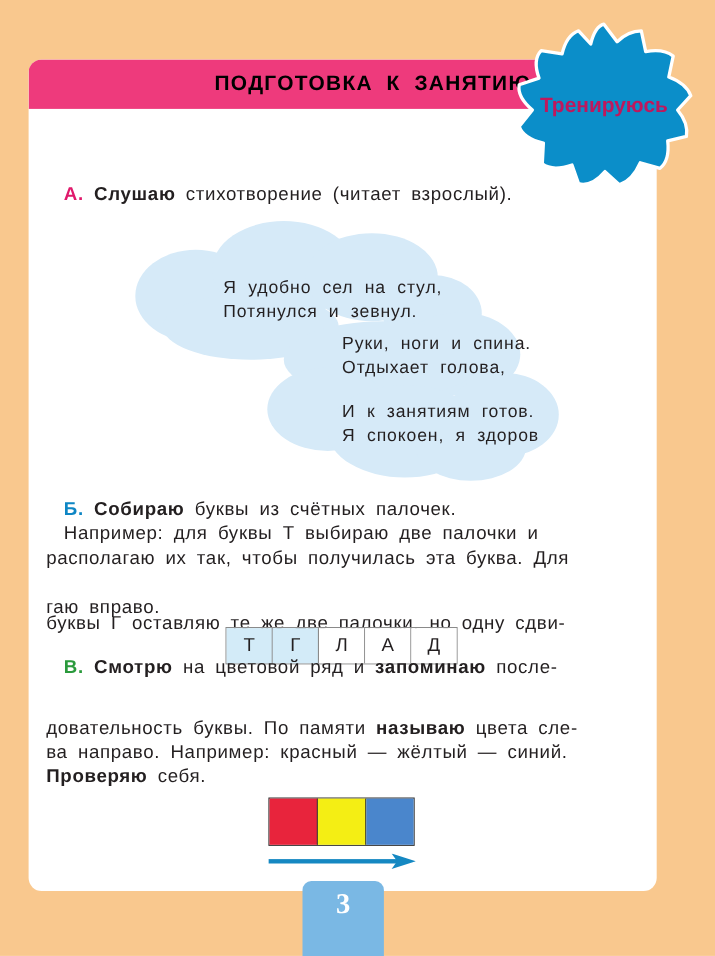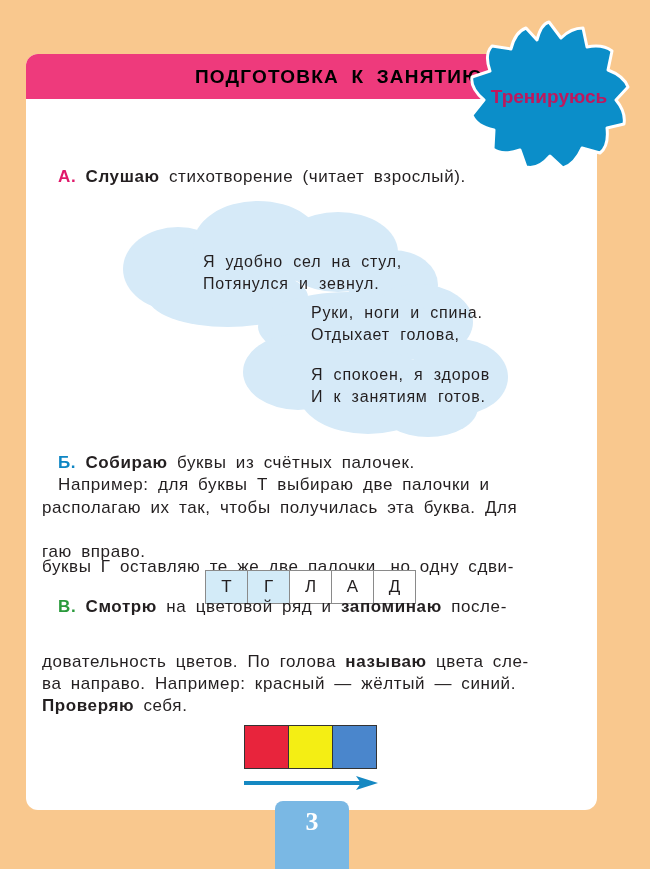--- a/index.html
+++ b/index.html
@@ -75,22 +75,22 @@
 
 <div class="poem" style="left:159px; top:251px;">
   <div>Я удобно сел на стул,</div>
   <div>Потянулся и зевнул.</div>
 </div>
 <div class="poem" style="left:267px; top:302px;">
   <div>Руки, ноги и спина.</div>
   <div>Отдыхает голова,</div>
 </div>
 <div class="poem" style="left:267px; top:364px;">
+  <div>И к занятиям готов.</div>
   <div>Я спокоен, я здоров</div>
-  <div>И к занятиям готов.</div>
 </div>
 
 <div class="p" style="left:58px; top:452px;">
   <span class="lt-b">Б.</span>
   <span class="b">Собираю</span>
   <span>буквы из счётных палочек.</span>
 </div>
 <div class="p" style="left:58px; top:474px;">Например: для буквы Т выбираю две палочки и</div>
 <div class="p" style="left:42px; top:497px;">располагаю их так, чтобы получилась эта буква. Для</div>
 <div class="p" style="left:42px; top:519px;margin-top:37px;">буквы Г оставляю те же две палочки, но одну сдви-</div>
@@ -105,21 +105,21 @@
 </div>
 
 <div class="p" style="left:58px; top:596px;">
   <span class="lt-c">В.</span>
   <span class="b">Смотрю</span>
   <span>на цветовой ряд и</span>
   <span class="b">запоминаю</span>
   <span>после-</span>
 </div>
 <div class="p" style="left:42px; top:651px;">
-  <span>довательность цветов. По голова</span>
+  <span>довательность буквы. По памяти</span>
   <span class="b">называю</span>
   <span>цвета сле-</span>
 </div>
 <div class="p" style="left:42px; top:673px;">ва направо. Например: красный — жёлтый — синий.</div>
 <div class="p" style="left:42px; top:695px;">
   <span class="b">Проверяю</span>
   <span>себя.</span>
 </div>
 
 <div class="colors">

